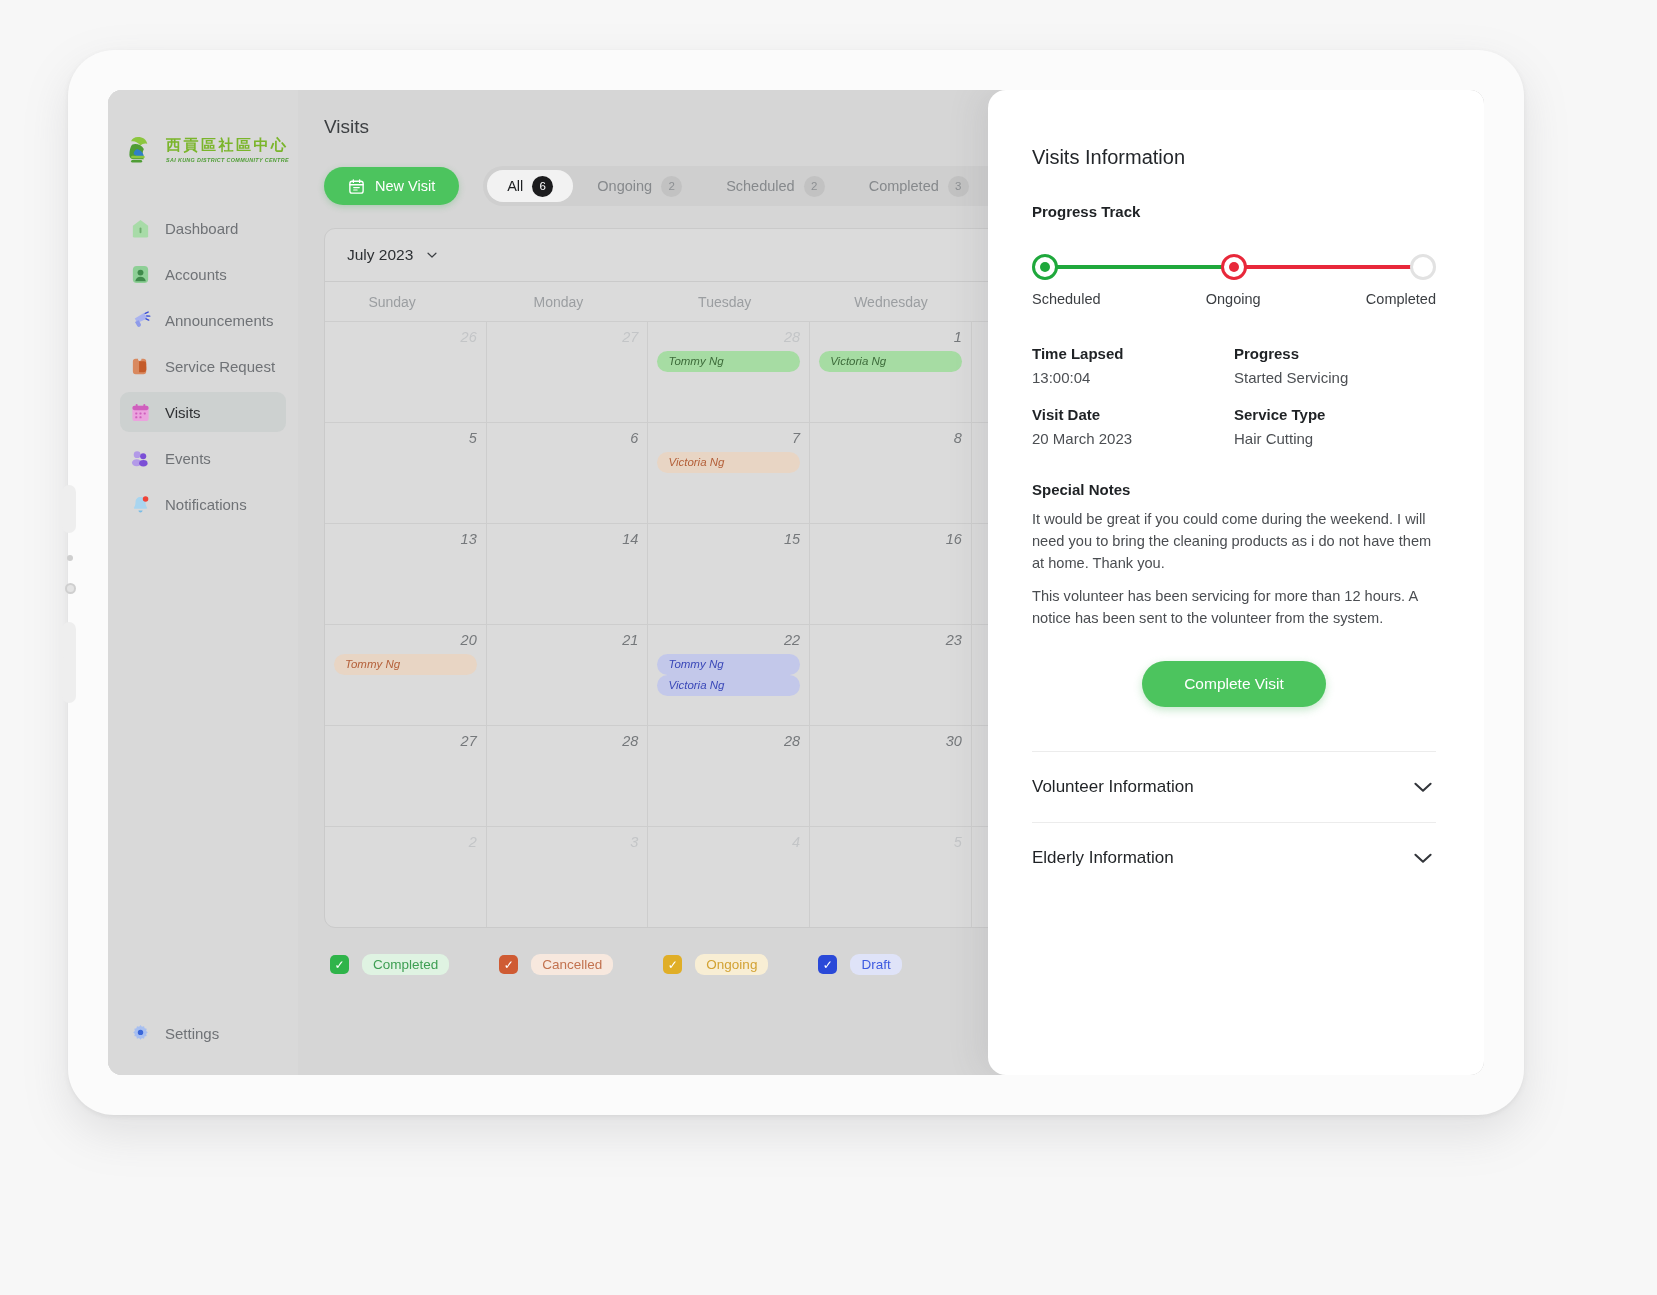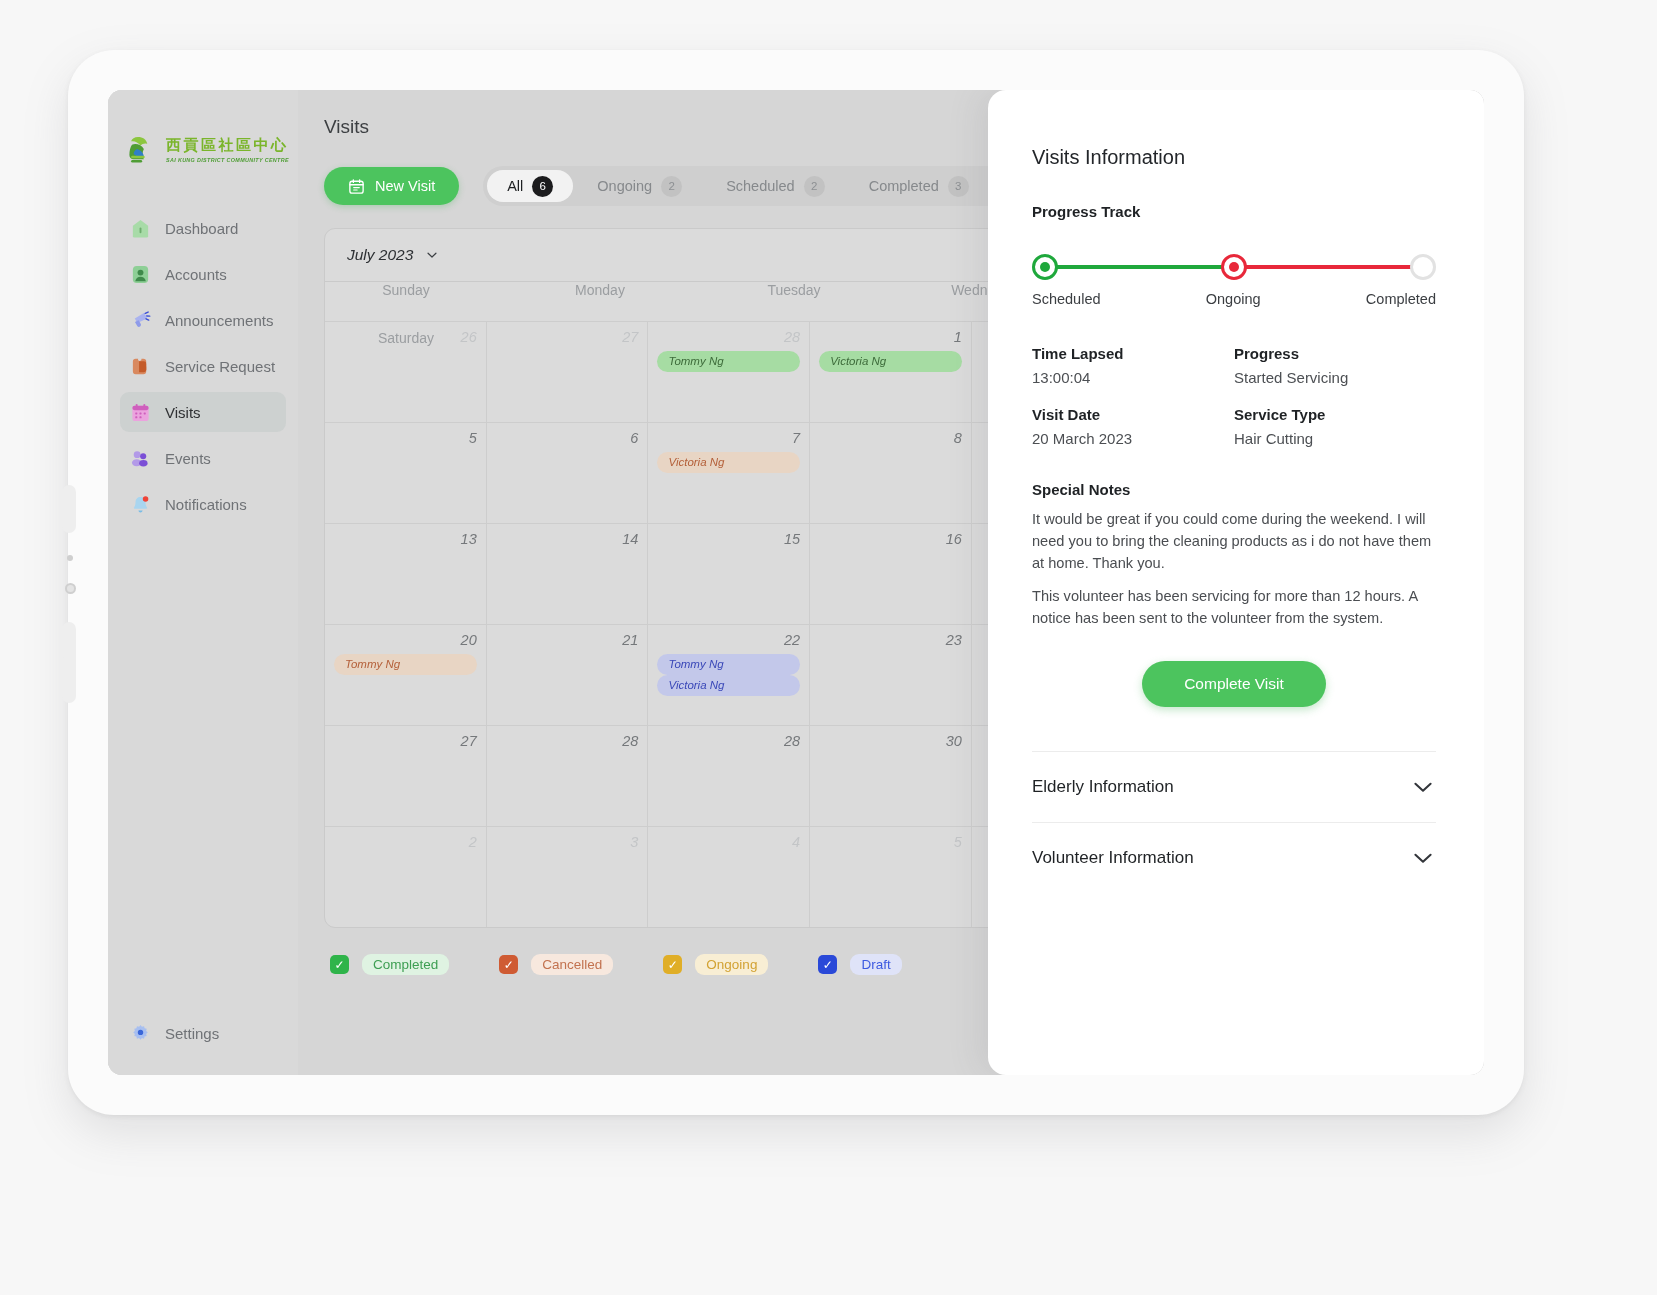--- a/index.html
+++ b/index.html
@@ -112,25 +112,25 @@
   
   #calendar {
     margin-top: 22px;
     background: rgba(255,255,255,.12);
     border: 1px solid #cacaca;
     border-radius: 11px;
     overflow: hidden;
   }
   #cal-head { display: flex; align-items: center; height: 52px; padding: 0 22px; }
   #month-select {
-    display: flex; align-items: center; gap: 12px; cursor: pointer; font-style: italic;
+    display: flex; align-items: center; gap: 12px; cursor: pointer;
   }
   #month-label { font-size: 15.5px; color: #2d3033; font-weight: 500; }
   #dow-row {
-    display: grid; grid-template-columns: repeat(6, 1fr);
+    display: grid; grid-template-columns: repeat(7, 1fr);
     border-top: 1px solid #cacaca; height: 40px; gap: 32px;
   }
   .dow {
     display: flex; align-items: center; justify-content: center;
     font-size: 14px; color: #9b9ea1;
   }
   #grid { display: grid; grid-template-columns: repeat(7, 1fr); }
   .cell {
     height: 101px;
     border-top: 1px solid #cdcdcd;
@@ -613,33 +613,33 @@
 
         <div class="section-label">Special Notes</div>
         <p class="body-text">It would be great if you could come during the weekend. I will need you to bring the cleaning products as i do not have them at home. Thank you.</p>
 
         <p class="body-text">This volunteer has been servicing for more than 12 hours. A notice has been sent to the volunteer from the system.</p>
 
         <button id="complete-visit-btn">Complete Visit</button>
 
         <div id="acc-wrap">
             <div class="accordion">
+              <span class="acc-title">Volunteer Information</span>
+              <span style="display: flex;">
+                <svg viewBox="0 0 24 24" width="26" height="26">
+                  <path d="M5 9l7 6.5L19 9" fill="none" stroke="#32353a" stroke-width="1.9" stroke-linecap="round" stroke-linejoin="round"></path>
+                </svg>
+              </span>
+            </div>
+            <div class="accordion">
               <span class="acc-title">Elderly Information</span>
               <span style="display: flex;">
                 <svg viewBox="0 0 24 24" width="26" height="26">
                   <path d="M5 9l7 6.5L19 9" fill="none" stroke="#32353a" stroke-width="1.9" stroke-linecap="round" stroke-linejoin="round"></path>
                 </svg>
               </span>
             </div>
-            <div class="accordion">
-              <span class="acc-title">Volunteer Information</span>
-              <span style="display: flex;">
-                <svg viewBox="0 0 24 24" width="26" height="26">
-                  <path d="M5 9l7 6.5L19 9" fill="none" stroke="#32353a" stroke-width="1.9" stroke-linecap="round" stroke-linejoin="round"></path>
-                </svg>
-              </span>
-            </div>
           </div>
       </aside>
 
     </div>
   </div>
 </div>
 
 </body></html>

